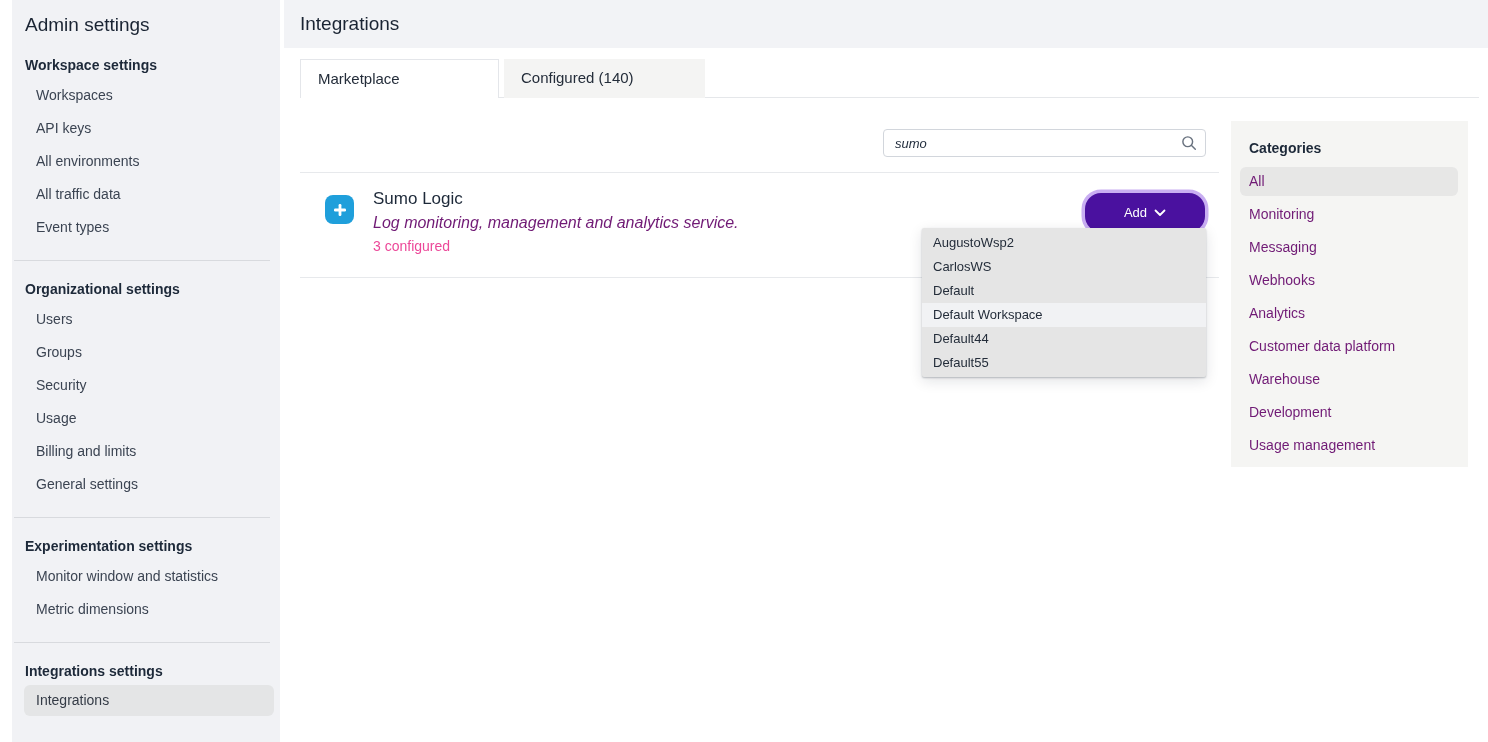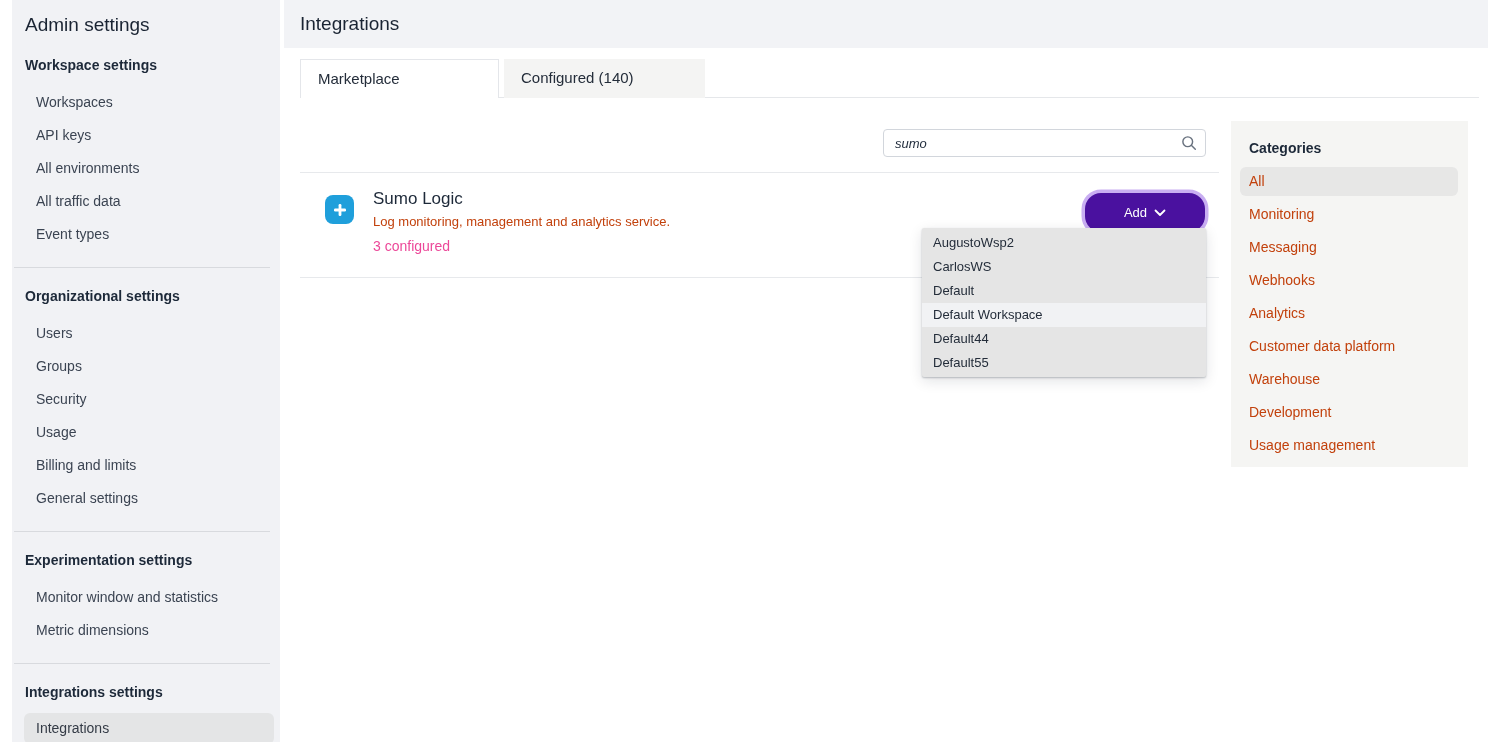--- a/index.html
+++ b/index.html
@@ -7,21 +7,21 @@
   body {
     position:relative; background:#ffffff; overflow:hidden;
     font-family:"Liberation Sans","DejaVu Sans",sans-serif; color:#1d2939;
     -webkit-font-smoothing:antialiased;
   }
 
   
   .side { position:absolute; left:12px; top:0; width:268px; height:742px; background:#f1f2f5; }
   .side-title { padding:13px 0 0 13px; font-size:19px; line-height:24px; font-weight:500; color:#1a2433; }
   .sec-h { margin:18px 0 0 13px; font-size:14px; font-weight:700; line-height:20px; color:#1d2939; }
-  .items { margin-top:11px; }
+  .items { margin-top:4px; }
   .itm { padding-left:24px; line-height:33px; font-size:14px; color:#3b4452; cursor:pointer; white-space:nowrap; }
   .itm.active { margin:0 6px 0 12px; padding-left:12px; height:31px; line-height:31px; background:#e4e5e6; border-radius:6px; color:#343b46; }
   .side hr { border:none; border-top:1px solid #d8dade; margin:16px 10px 0 2px; }
 
   
   .main-header { position:absolute; left:284px; top:0; right:0; height:48px; background:#f2f3f6; }
   .main-header .title { padding-left:16px; line-height:48px; font-size:19px; font-weight:500; color:#1a2433; }
 
   
   .tab { position:absolute; top:59px; height:39px; font-size:15px; color:#242d3a; padding-left:17px; line-height:38px; cursor:pointer; }
@@ -34,39 +34,39 @@
   .search-input { width:100%; height:100%; border:1px solid #d2d6dc; border-radius:4px; background:#fff;
     font-family:inherit; font-size:13px; color:#1d2939; padding:0 32px 0 11px; outline:none;font-style:italic; }
   .search-icon { position:absolute; right:8px; top:5px; width:18px; height:18px; color:#69727f; }
 
   
   .row-border { position:absolute; left:300px; width:919px; height:1px; background:#e7e9ec; z-index:0; }
   .logo { position:absolute; left:325px; top:195px; width:29px; height:29px; border-radius:8px; background:#1f9fdb;
     display:flex; align-items:center; justify-content:center; }
   .logo svg { display:block; }
   .int-name { position:absolute; left:373px; top:189px; font-size:17px; color:#1d2939; }
-  .int-desc { position:absolute; left:373px; top:214px; font-size:13px; color:#c2410c; }
+  .int-desc { position:absolute; left:373px; top:214px; font-size:16px; color:#701a75;font-style:italic; }
   .int-configured { position:absolute; left:373px; top:238px; font-size:14px; color:#ec4899; cursor:pointer; }
 
   .add-btn { position:absolute; left:1085px; top:193px; width:120px; height:39px; border:none; border-radius:16px;
     background:#4a119f; color:#ffffff; font-family:inherit; font-size:13px; cursor:pointer;
     display:flex; align-items:center; justify-content:center; gap:7px;
     box-shadow:0 0 0 3.5px #c9aef2; z-index:5; }
 
   
   .dropdown { position:absolute; left:922px; top:228px; width:284px; padding:3px 0 2px 0; background:#e5e5e5;
     border-radius:2px; box-shadow:0 1px 2px rgba(16,24,40,.25), 0 4px 14px rgba(16,24,40,.12); z-index:10; }
   .dd-item { height:24px; line-height:24px; padding-left:11px; font-size:13px; color:#242d3a; cursor:pointer; white-space:nowrap; }
   .dd-item.highlight { background:#f1f2f4; }
 
   
   .cats { position:absolute; left:1231px; top:121px; width:237px; height:346px; background:#f5f5f3; }
   .cats-title { padding:17px 0 0 18px; font-size:14px; font-weight:700; line-height:20px; color:#1d2939; }
   .cat-list { margin-top:9px; }
-  .cat-item { line-height:33px; padding-left:18px; font-size:14px; color:#c2410c; cursor:pointer; }
+  .cat-item { line-height:33px; padding-left:18px; font-size:14px; color:#701a75; cursor:pointer; }
   .cat-item.active { margin:1px 10px 2px 9px; padding-left:9px; height:29px; line-height:29px;
     background:#e7e7e6; border-radius:6px; }
 </style>
 </head>
 <body>
 
 <div class="side">
   <div class="side-title">Admin settings</div>
 
   <div class="sec-h">Workspace settings</div>

